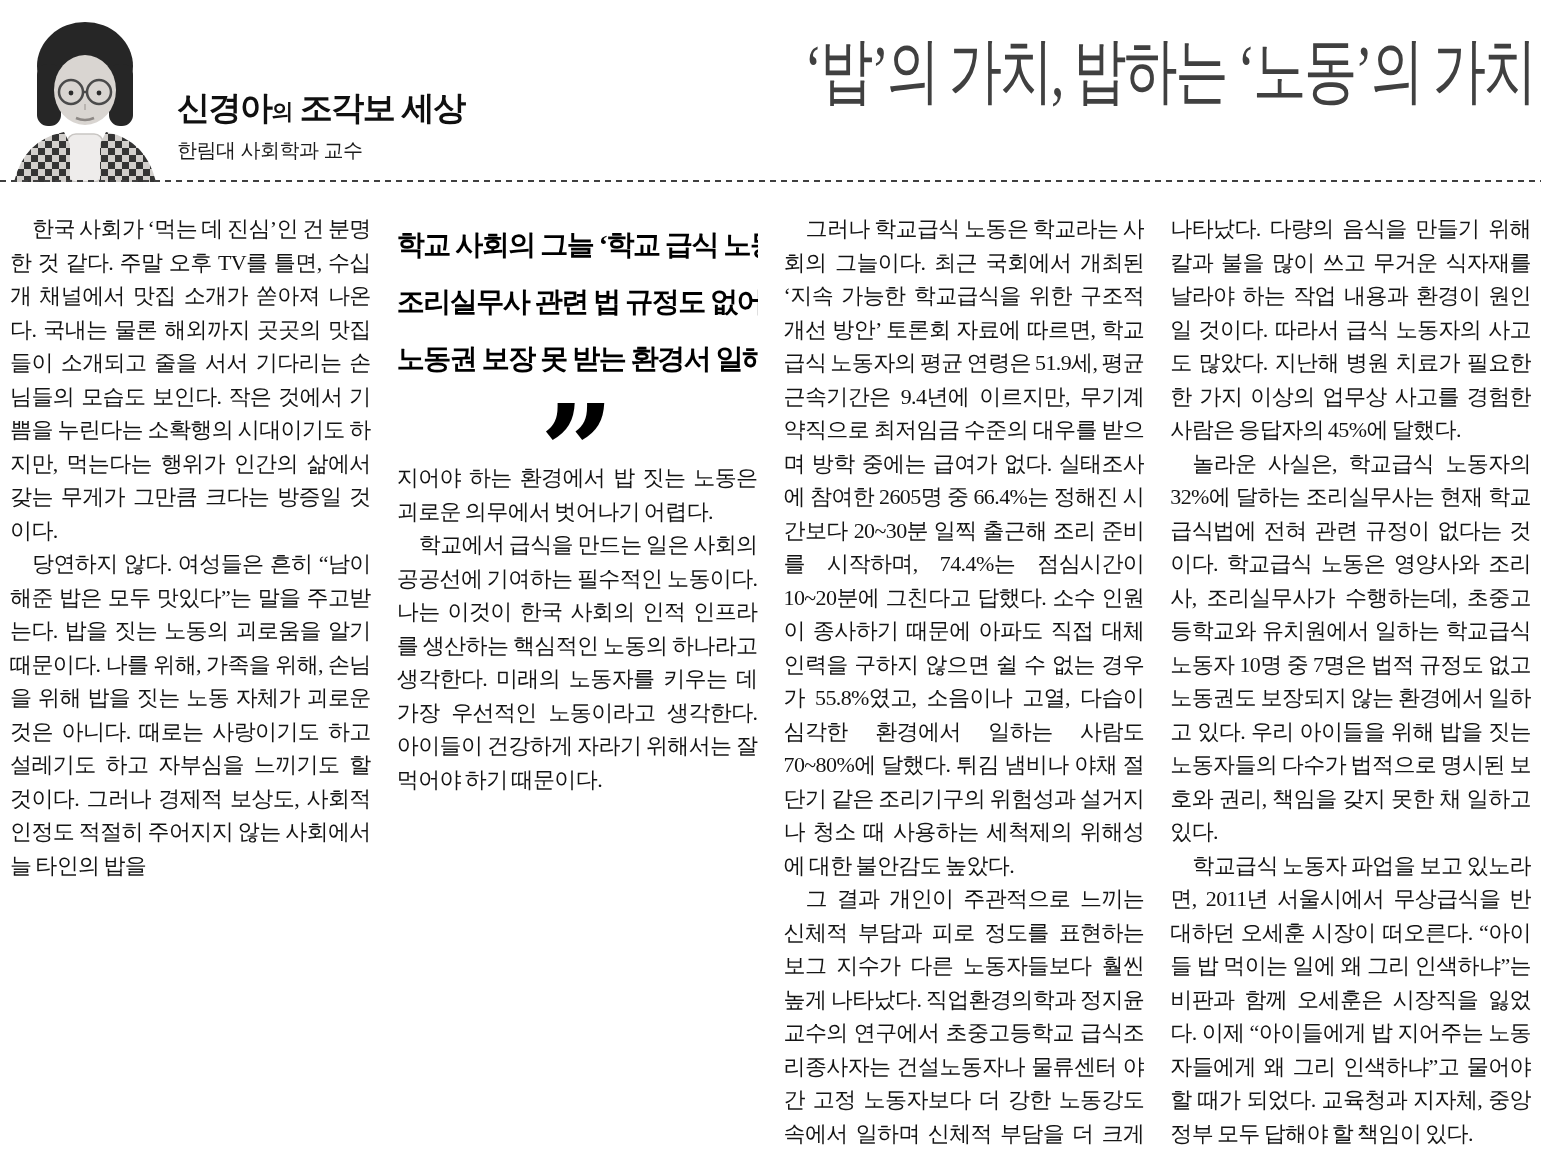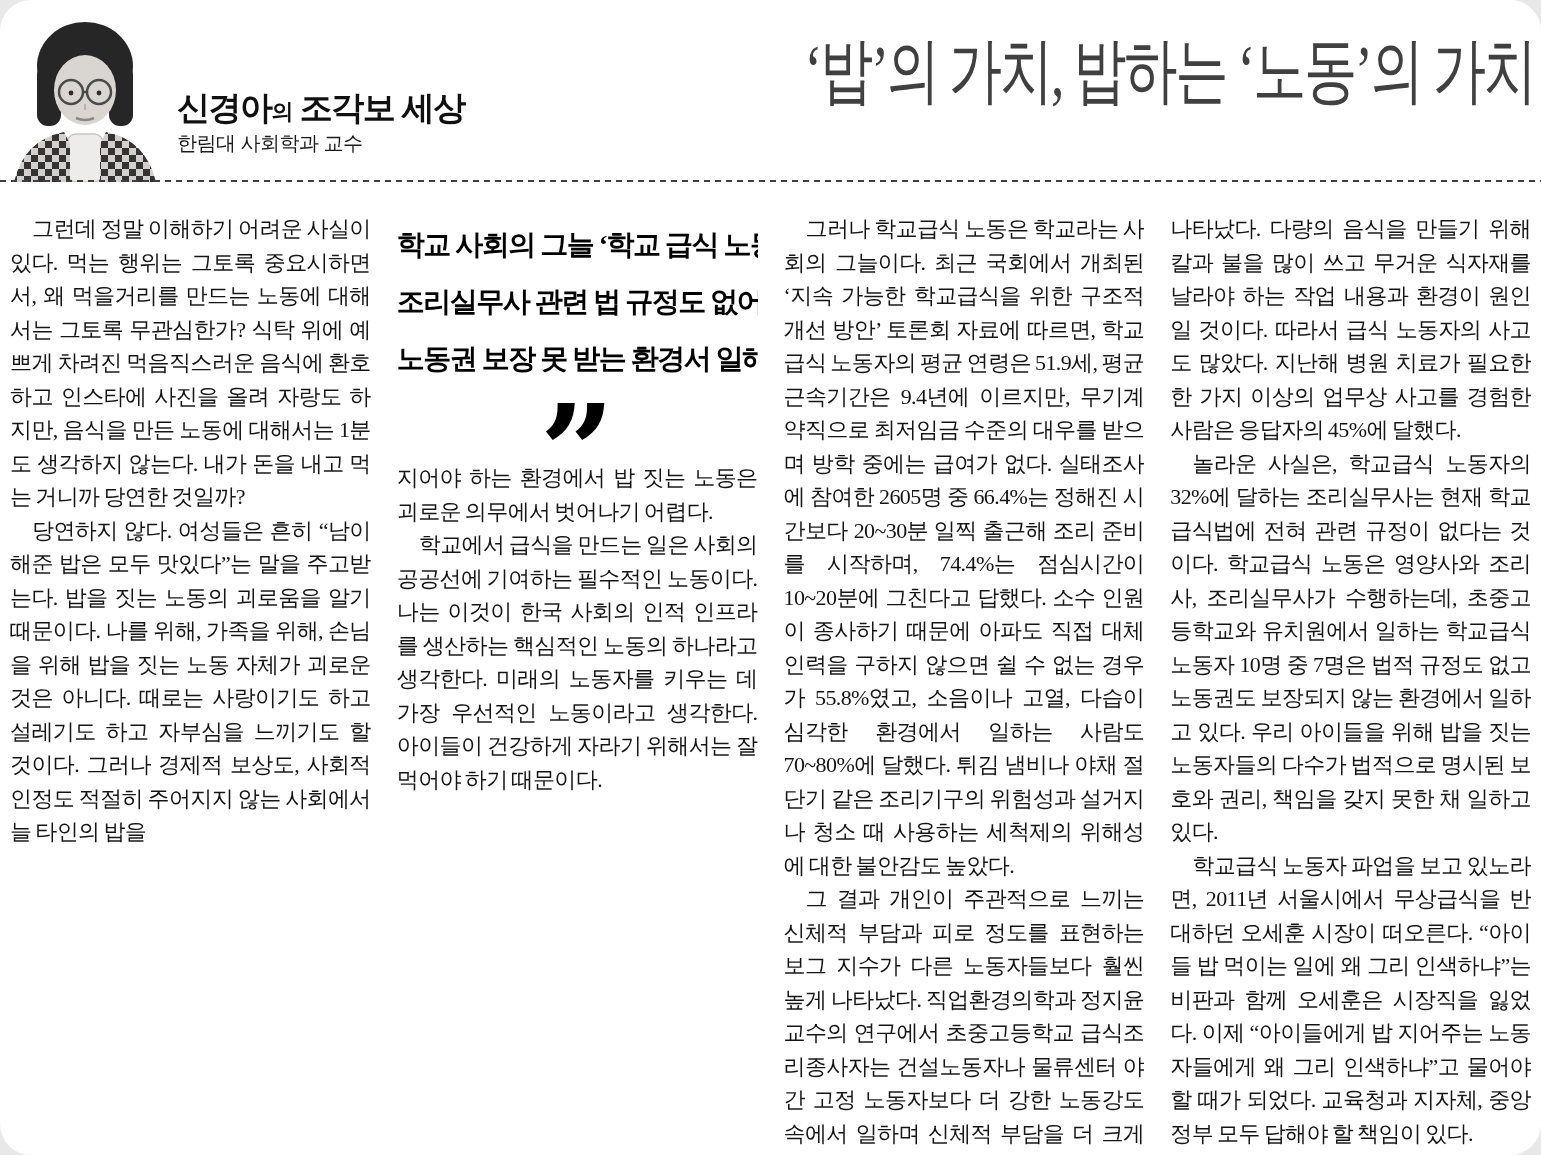--- a/index.html
+++ b/index.html
@@ -1,27 +1,27 @@
 <!DOCTYPE html>
 <html lang="ko"><head>
 <meta charset="utf-8">
 <style>
   html,body{margin:0;padding:0;background:#e8e8e8;}
   .page{
     position:relative;width:1541px;height:1155px;margin:0 auto;
     background:#ffffff;overflow:hidden;
-    font-family:"Liberation Serif","DejaVu Serif",serif;color:#141414;border-radius:31px;
+    font-family:"Liberation Serif","DejaVu Serif",serif;color:#141414;
   }
   
   .masthead{position:absolute;left:0;top:0;right:0;height:184px;}
   .photo{position:absolute;left:10px;top:8px;width:150px;height:174px;}
   .mast-text{position:absolute;left:177px;top:90px;font-family:"Liberation Sans","DejaVu Sans",sans-serif;}
   .col-title{font-size:33px;font-weight:bold;color:#101010;letter-spacing:-1.5px;line-height:1.1;}
   .col-title .particle{font-size:22px;font-weight:bold;}
-  .author-title{font-size:20px;color:#1c1c1c;letter-spacing:-0.5px;margin-top:4px;}
+  .author-title{font-size:20px;color:#1c1c1c;letter-spacing:-0.5px;margin-top:11px;}
   .headline{position:absolute;right:6px;top:32px;margin:0;font-weight:500;color:#404040;}
   .hl-inner{display:inline-block;font-size:72px;line-height:1.1;letter-spacing:-3px;
     white-space:nowrap;transform:scaleX(0.74);transform-origin:100% 50%;}
   .dotted-rule{position:absolute;left:0;right:0;top:180px;height:2px;
     background:repeating-linear-gradient(90deg,#3f3f3f 0 6px,transparent 6px 11px);}
   
   .body-grid{position:absolute;left:10px;right:10px;top:212px;bottom:4px;
     display:grid;grid-template-columns:repeat(4,1fr);column-gap:26px;overflow:hidden;}
   .col{overflow:hidden;}
   .col p{margin:0;font-size:22px;line-height:33.5px;text-align:justify;
@@ -79,21 +79,21 @@
     <h1 class="headline">
       <span class="hl-inner">‘밥’의 가치, 밥하는 ‘노동’의 가치</span>
     </h1>
 
     <div class="dotted-rule"></div>
   </header>
 
   <main class="body-grid">
 
     <section class="col">
-      <p>그런데 정말 이해하기 어려운 사실이 있다. 먹는 행위는 그토록 중요시하면서, 왜 먹을거리를 만드는 노동에 대해서는 그토록 무관심한가? 식탁 위에 예쁘게 차려진 먹음직스러운 음식에 환호하고 인스타에 사진을 올려 자랑도 하지만, 음식을 만든 노동에 대해서는 1분도 생각하지 않는다. 내가 돈을 내고 먹는 거니까 당연한 것일까?</p>
+      <p>한국 사회가 ‘먹는 데 진심’인 건 분명한 것 같다. 주말 오후 TV를 틀면, 수십 개 채널에서 맛집 소개가 쏟아져 나온다. 국내는 물론 해외까지 곳곳의 맛집들이 소개되고 줄을 서서 기다리는 손님들의 모습도 보인다. 작은 것에서 기쁨을 누린다는 소확행의 시대이기도 하지만, 먹는다는 행위가 인간의 삶에서 갖는 무게가 그만큼 크다는 방증일 것이다.</p>
       <p>당연하지 않다. 여성들은 흔히 “남이 해준 밥은 모두 맛있다”는 말을 주고받는다. 밥을 짓는 노동의 괴로움을 알기 때문이다. 나를 위해, 가족을 위해, 손님을 위해 밥을 짓는 노동 자체가 괴로운 것은 아니다. 때로는 사랑이기도 하고 설레기도 하고 자부심을 느끼기도 할 것이다. 그러나 경제적 보상도, 사회적 인정도 적절히 주어지지 않는 사회에서 늘 타인의 밥을</p>
     </section>
 
     <section class="col">
       <div class="pull-quote">
         <div class="pq-line">학교 사회의 그늘 ‘학교 급식 노동’</div>
         <div class="pq-line">조리실무사 관련 법 규정도 없어</div>
         <div class="pq-line">노동권 보장 못 받는 환경서 일해</div>
         <div class="pq-mark">”</div>
       </div>

